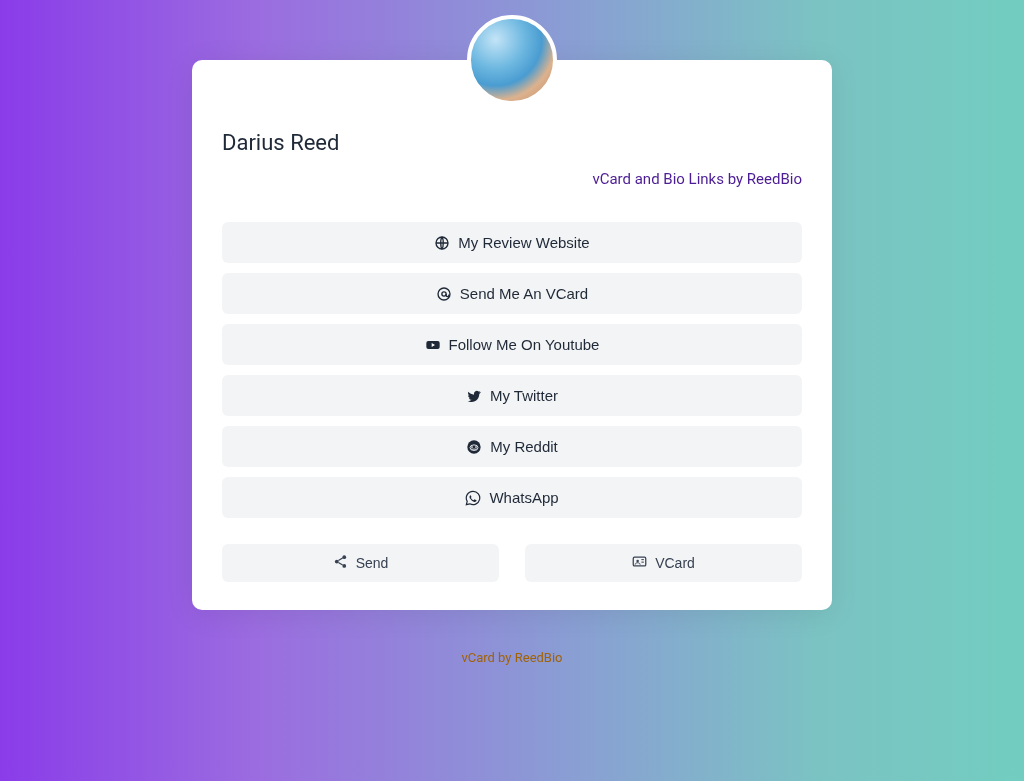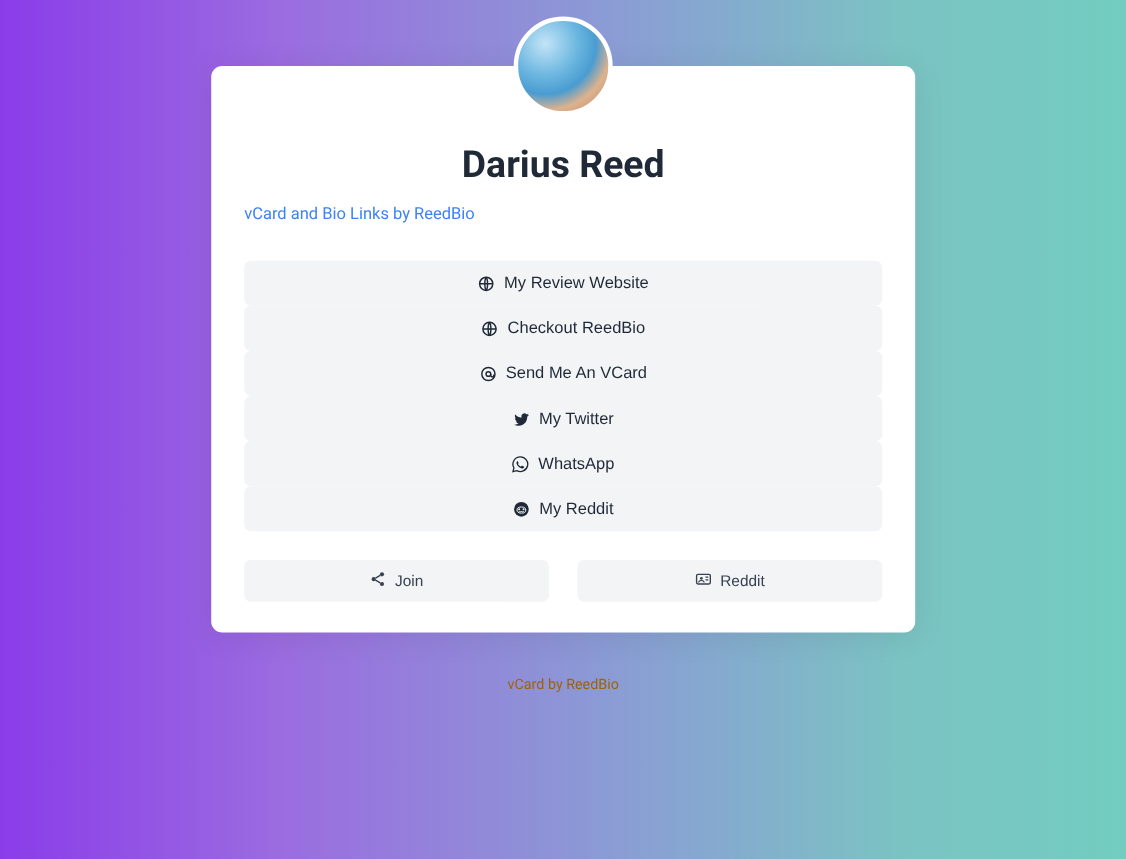--- a/index.html
+++ b/index.html
@@ -31,36 +31,37 @@
     height: 90px;
     border-radius: 50%;
     border: 4px solid #ffffff;
     background: radial-gradient(circle at 30% 25%, #c3e4f7 0%, #6cb7e0 35%, #4a9cd1 55%, #dcb28e 72%, #c48a63 100%);
     overflow: hidden;
   }
   .avatar-inner {
     position: absolute; inset: 0;
   }
   h1.name {
-    text-align: center;
-    font-size: 34px;
-    font-weight: 700;
+    text-align: left;
+    font-size: 22px;
+    font-weight: 400;
     color: #1f2937;
     margin-bottom: 10px;
   }
   p.subtitle {
-    text-align: left;
+    text-align: right;
     font-size: 15px;
-    color: #3b82f6;
+    color: #4c1d95;
     margin-bottom: 34px;
     margin-top: 15px;
   }
   .links {
     display: flex;
     flex-direction: column;
+    gap: 10px;
   }
   .link-btn {
     background: #f3f4f6;
     border-radius: 6px;
     padding: 12px 10px;
     display: flex;
     align-items: center;
     justify-content: center;
     gap: 8px;
     font-size: 15px;
@@ -125,86 +126,86 @@
             <circle cx="12" cy="12" r="9" fill="none" stroke="#1f2937" stroke-width="2"></circle>
             <path d="M3 12h18M12 3c2.5 3 2.5 15 0 18M12 3c-2.5 3-2.5 15 0 18" fill="none" stroke="#1f2937" stroke-width="2"></path>
           </svg>
         </span>
         <span>My Review Website</span>
       </button>
       <button class="link-btn">
         <span class="ico">
           <svg viewBox="0 0 24 24">
             <circle cx="12" cy="12" r="9" fill="none" stroke="#1f2937" stroke-width="2"></circle>
-            <path d="M3 12h18M12 3c2.5 3 2.5 15 0 18M12 3c-2.5 3-2.5 15 0 18" fill="none" stroke="#1f2937" stroke-width="2"></path>
-          </svg>
-        </span>
-        <span>Checkout ReedBio</span>
-      </button>
-      <button class="link-btn">
-        <span class="ico">
-          <svg viewBox="0 0 24 24">
-            <circle cx="12" cy="12" r="9" fill="none" stroke="#1f2937" stroke-width="2"></circle>
             <circle cx="12" cy="12" r="3.2" fill="none" stroke="#1f2937" stroke-width="2"></circle>
             <path d="M15.2 12v1.8c0 1.4.9 2.2 2 2.2 1.4 0 2.4-1.2 2.4-3.2" fill="none" stroke="#1f2937" stroke-width="2"></path>
           </svg>
         </span>
         <span>Send Me An VCard</span>
       </button>
       <button class="link-btn">
         <span class="ico">
           <svg viewBox="0 0 24 24">
+            <rect x="2" y="6" width="20" height="12" rx="3" fill="#1f2937"></rect>
+            <path d="M10 9l5 3-5 3z" fill="#fff"></path>
+          </svg>
+        </span>
+        <span>Follow Me On Youtube</span>
+      </button>
+      <button class="link-btn">
+        <span class="ico">
+          <svg viewBox="0 0 24 24">
             <path d="M22 5.9c-.7.3-1.5.6-2.3.7.8-.5 1.5-1.3 1.8-2.2-.8.5-1.7.8-2.6 1A4.1 4.1 0 0 0 12 9.1c0 .3 0 .6.1.9-3.4-.2-6.4-1.8-8.4-4.3-.4.6-.6 1.3-.6 2.1 0 1.4.7 2.7 1.9 3.4-.7 0-1.3-.2-1.9-.5v.1c0 2 1.4 3.7 3.3 4.1-.3.1-.7.1-1.1.1-.3 0-.5 0-.8-.1.5 1.7 2.1 2.9 3.9 2.9A8.3 8.3 0 0 1 2 19.6 11.7 11.7 0 0 0 8.3 21c7.5 0 11.6-6.2 11.6-11.6v-.5c.8-.6 1.5-1.3 2.1-2z" fill="#1f2937"></path>
           </svg>
         </span>
         <span>My Twitter</span>
-      </button>
-      <button class="link-btn">
-        <span class="ico">
-          <svg viewBox="0 0 24 24">
-            <path d="M12 2a10 10 0 0 0-8.7 15L2 22l5.2-1.3A10 10 0 1 0 12 2z" fill="none" stroke="#1f2937" stroke-width="1.8"></path>
-            <path d="M8.5 7.8c-.3 0-.6.1-.8.4-.3.3-.9.9-.9 2.2s.9 2.5 1 2.7c.1.2 1.8 2.9 4.5 4 2.2.9 2.7.7 3.1.7.5-.1 1.5-.6 1.7-1.2.2-.6.2-1.1.1-1.2-.1-.1-.3-.2-.6-.3l-2-1c-.3-.1-.5-.1-.7.1l-.7.9c-.1.2-.3.2-.5.1-.3-.1-1.2-.4-2.2-1.4-.8-.7-1.4-1.6-1.5-1.9-.1-.3 0-.4.1-.5l.5-.6c.1-.2.1-.3 0-.5l-.9-2.1c-.1-.3-.3-.4-.5-.4z" fill="#1f2937"></path>
-          </svg>
-        </span>
-        <span>WhatsApp</span>
       </button>
       <button class="link-btn">
         <span class="ico">
           <svg viewBox="0 0 24 24">
             <circle cx="12" cy="12" r="10" fill="#1f2937"></circle>
             <circle cx="9" cy="12" r="1.3" fill="#fff"></circle>
             <circle cx="15" cy="12" r="1.3" fill="#fff"></circle>
             <path d="M8.7 15c1 .8 2 .1 3.3.1s2.3.7 3.3-.1" stroke="#fff" stroke-width="1.3" fill="none" stroke-linecap="round"></path>
             <ellipse cx="12" cy="13" rx="6" ry="4.2" fill="none" stroke="#fff" stroke-width="1.3"></ellipse>
           </svg>
         </span>
         <span>My Reddit</span>
+      </button>
+      <button class="link-btn">
+        <span class="ico">
+          <svg viewBox="0 0 24 24">
+            <path d="M12 2a10 10 0 0 0-8.7 15L2 22l5.2-1.3A10 10 0 1 0 12 2z" fill="none" stroke="#1f2937" stroke-width="1.8"></path>
+            <path d="M8.5 7.8c-.3 0-.6.1-.8.4-.3.3-.9.9-.9 2.2s.9 2.5 1 2.7c.1.2 1.8 2.9 4.5 4 2.2.9 2.7.7 3.1.7.5-.1 1.5-.6 1.7-1.2.2-.6.2-1.1.1-1.2-.1-.1-.3-.2-.6-.3l-2-1c-.3-.1-.5-.1-.7.1l-.7.9c-.1.2-.3.2-.5.1-.3-.1-1.2-.4-2.2-1.4-.8-.7-1.4-1.6-1.5-1.9-.1-.3 0-.4.1-.5l.5-.6c.1-.2.1-.3 0-.5l-.9-2.1c-.1-.3-.3-.4-.5-.4z" fill="#1f2937"></path>
+          </svg>
+        </span>
+        <span>WhatsApp</span>
       </button>
     </div>
 
   <div class="bottom-row">
     <button class="bottom-btn">
       <span class="ico">
         <svg viewBox="0 0 24 24">
             <circle cx="18" cy="5" r="3"></circle>
             <circle cx="6" cy="12" r="3"></circle>
             <circle cx="18" cy="19" r="3"></circle>
             <path d="M8.6 13.5l6.8 4M15.4 6.5l-6.8 4" stroke="#374151" stroke-width="2" fill="none"></path>
           </svg>
       </span>
-      <span>Join</span>
+      <span>Send</span>
     </button>
     <button class="bottom-btn">
       <span class="ico">
         <svg viewBox="0 0 24 24">
             <rect x="2" y="5" width="20" height="14" rx="2" fill="none" stroke="#374151" stroke-width="2"></rect>
             <circle cx="9" cy="11" r="2"></circle>
             <path d="M5 17c0-2 2-3 4-3s4 1 4 3" fill="none" stroke="#374151" stroke-width="1.6"></path>
             <line x1="15" y1="9" x2="19" y2="9" stroke="#374151" stroke-width="1.6"></line>
             <line x1="15" y1="13" x2="19" y2="13" stroke="#374151" stroke-width="1.6"></line>
           </svg>
       </span>
-      <span>Reddit</span>
+      <span>VCard</span>
     </button>
   </div>
 </div>
 
 <div class="footer-text">vCard by ReedBio</div>
 
 </body></html>

